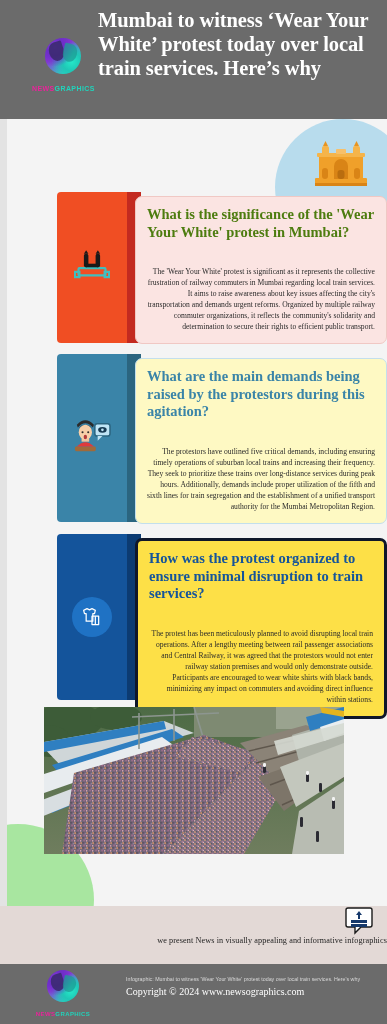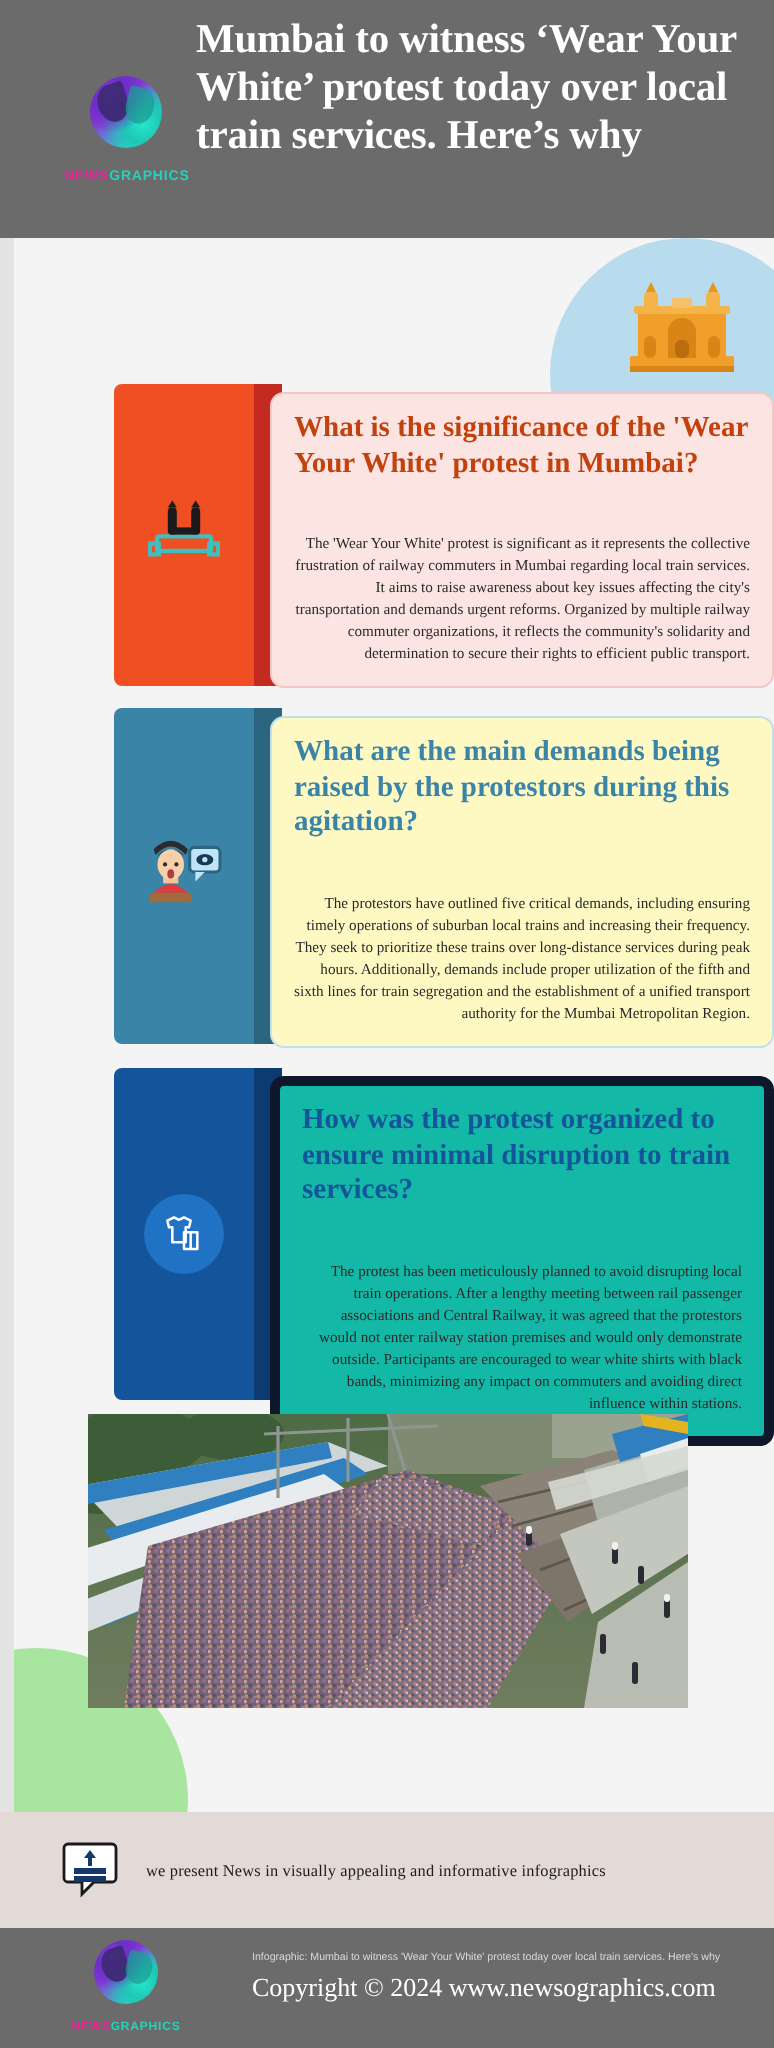--- a/index.html
+++ b/index.html
@@ -199,36 +199,36 @@
     text-align: right;
     margin-top: 25px;
   }
 
   
   #card1 { left: 57px; top: 192px; }
   #card1 .card-tab  { height: 151px; background: #f04e23; }
   #card1 .card-fold { height: 151px; background: #c32a20; }
   #card1 .card-icon-wrap { height: 151px; }
   #card1 .card-body { background: #fbe4e2; border: 1px solid #f0c8c4; min-height: 143px; }
-  #card1 .card-q { color: #c2410c; }
+  #card1 .card-q { color: #4d7c0f; }
 
   
   #card2 { left: 57px; top: 354px; }
   #card2 .card-tab  { height: 168px; background: #3a84a8; }
   #card2 .card-fold { height: 168px; background: #2b6580; }
   #card2 .card-icon-wrap { height: 168px; }
   #card2 .card-body { background: #fef9c3; border: 1px solid #c3dfec; min-height: 160px; }
   #card2 .card-q { color: #3a84a8; }
 
   
   #card3 { left: 57px; top: 534px; }
   #card3 .card-tab  { height: 166px; background: #14549b; }
   #card3 .card-fold { height: 166px; background: #0c3b72; }
   #card3 .card-icon-wrap { height: 166px; }
-  #card3 .card-body { background: #14b8a6; border: 5px solid #0f172a; min-height: 158px; }
+  #card3 .card-body { background: #fde047; border: 3px solid #0f172a; min-height: 158px; }
   #card3 .card-q { color: #14549b; }
 
   .icon-circle {
     width: 40px; height: 40px;
     border-radius: 50%;
     display: flex;
     align-items: center;
     justify-content: center;
   }
   .icon-circle.lt { background: #1f72c4; }
@@ -245,22 +245,23 @@
   .photo svg { display: block; }
 
   
   .tagline-bar {
     position: absolute;
     left: 0; top: 906px;
     width: 387px; height: 58px;
     background: #e3d9d6;
     z-index: 20;
     display: flex;
-    align-items: center;
+    align-items: flex-end;
     padding-left: 30px;
+    flex-direction: column;
   }
   .yt-badge {
     width: 30px; height: 30px;
     flex: 0 0 auto;
     margin-right: 13px;
   }
   .tagline-text {
     font-family: "Liberation Serif", serif;
     font-size: 8.2px;
     color: #1d1d1d;
@@ -291,21 +292,21 @@
     color: #eaeaea;
   }
   .footer-line1 {
     font-family: "Liberation Sans", sans-serif;
     font-size: 5.3px;
     line-height: 1.5;
     color: #d9d9d9;
   }
   .footer-line2 {
     font-family: "Liberation Serif", serif;
-    font-size: 13px;
+    font-size: 10px;
     line-height: 1.5;
     color: #ffffff;
   }
 </style>
 </head>
 <body>
 
 <div class="page">
 
   <div class="left-rail"></div>

